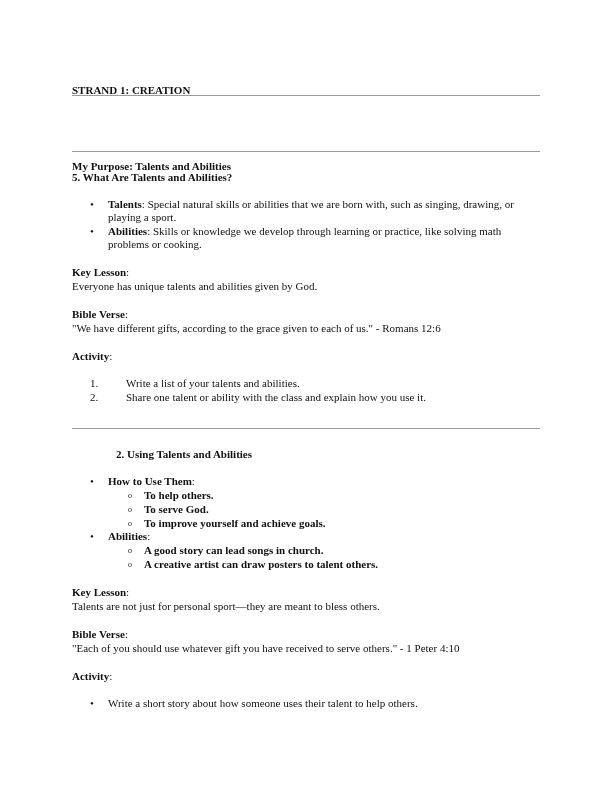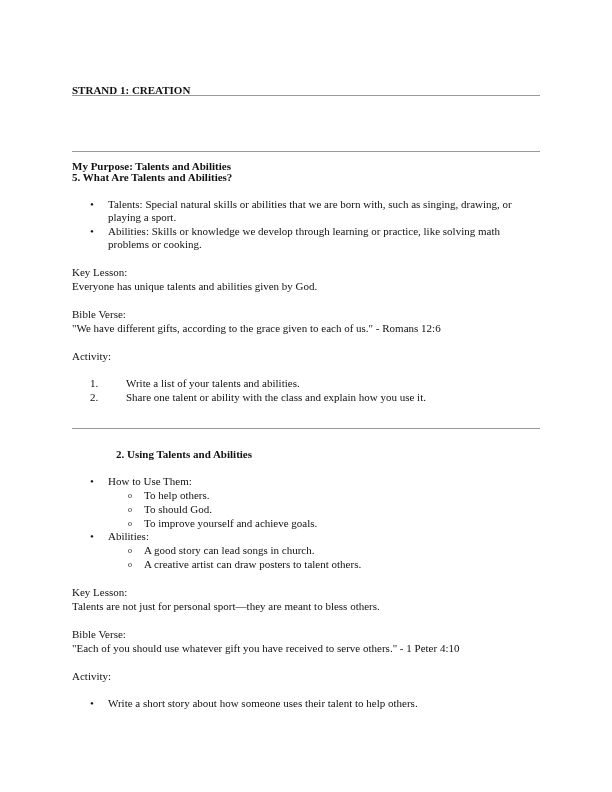--- a/index.html
+++ b/index.html
@@ -9,24 +9,24 @@
       font-size: 11px; line-height: 13px;
     }
     .page { position: absolute; left: 72px; top: 0; width: 468px; }
     .abs { position: absolute; left: 0; }
     .hr { position: absolute; left: 0; width: 468px; height: 0; border-top: 1.5px solid #9a9a9a; }
     .h { font-weight: bold; }
     .bul { position: absolute; left: 0; width: 468px; }
     .bul .dot { position: absolute; left: 18px; top: 0; font-size: 11px; }
     .bul .txt { position: absolute; left: 36px; width: 432px; }
     .sub .circ { position: absolute; left: 56px; top: 0; font-size: 8px; }
-    .sub .txt { position: absolute; left: 72px; width: 396px; }
+    .sub .txt { position: absolute; left: 72px; width: 396px; font-weight: bold; }
     .num .n { position: absolute; left: 18px; top: 0; }
     .num .txt { position: absolute; left: 54px; width: 432px; }
-    b { font-weight: normal; }
+    b { font-weight: bold; }
   </style>
 </head>
 <body>
 
 <div class="page">
 
   <div class="abs h" style="top:84px;">STRAND 1: CREATION</div>
   <div class="hr" style="top:95px;"></div>
 
   <div class="abs h" style="top:116px;margin-top:44px;">My Purpose: Talents and Abilities</div>
@@ -67,21 +67,21 @@
   <div class="bul" style="top:475px;">
     <span class="dot">•</span>
     <span class="txt"><b>How to Use Them</b><span>:</span></span>
   </div>
   <div class="bul sub" style="top:489px;">
     <span class="circ">o</span>
     <span class="txt">To help others.</span>
   </div>
   <div class="bul sub" style="top:503px;">
     <span class="circ">o</span>
-    <span class="txt">To should God.</span>
+    <span class="txt">To serve God.</span>
   </div>
   <div class="bul sub" style="top:517px;">
     <span class="circ">o</span>
     <span class="txt">To improve yourself and achieve goals.</span>
   </div>
   <div class="bul" style="top:530px;">
     <span class="dot">•</span>
     <span class="txt"><b>Abilities</b><span>:</span></span>
   </div>
   <div class="bul sub" style="top:544px;">

